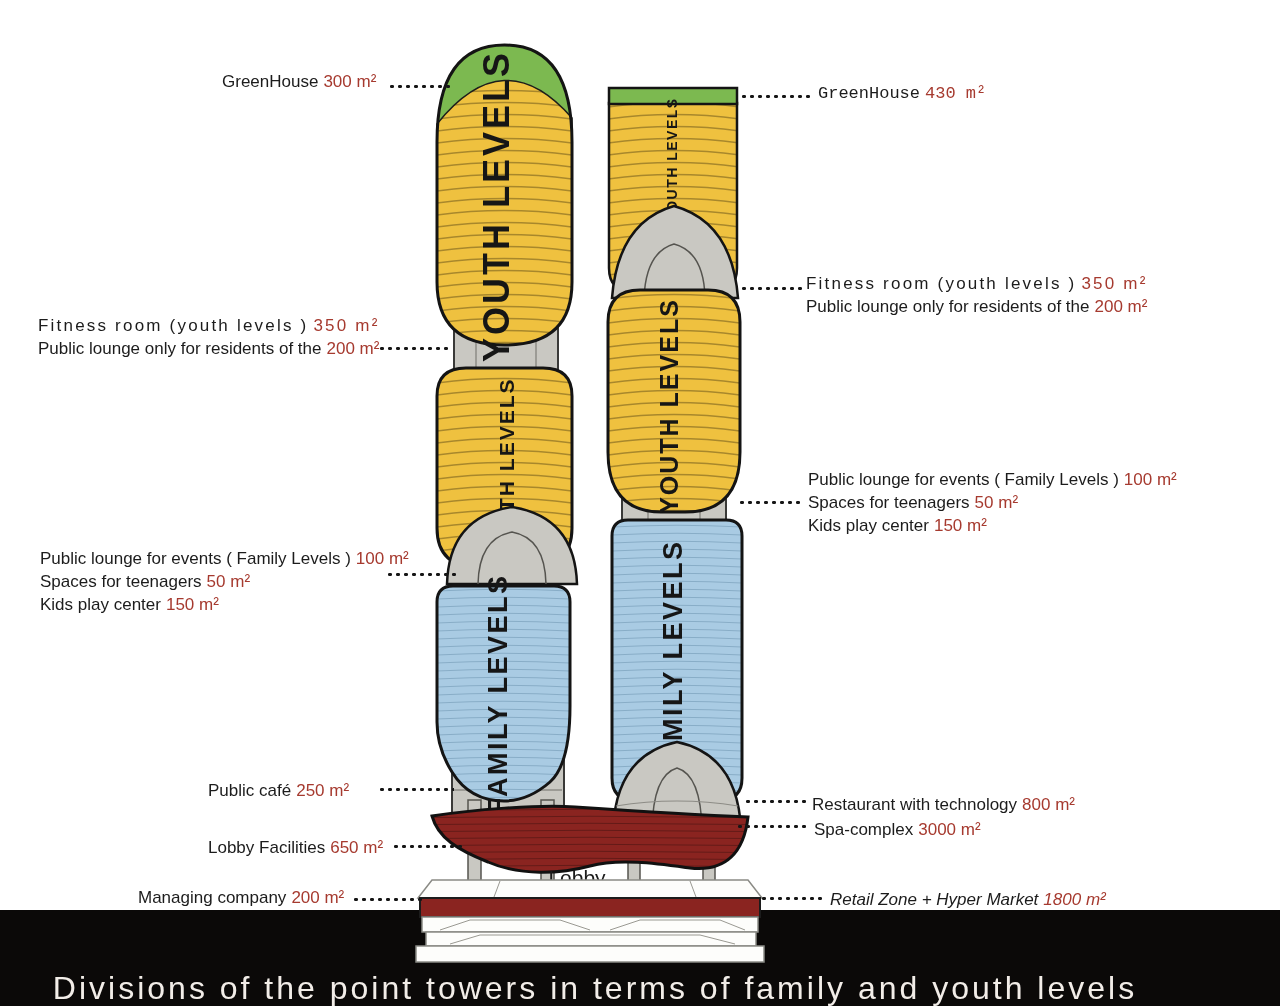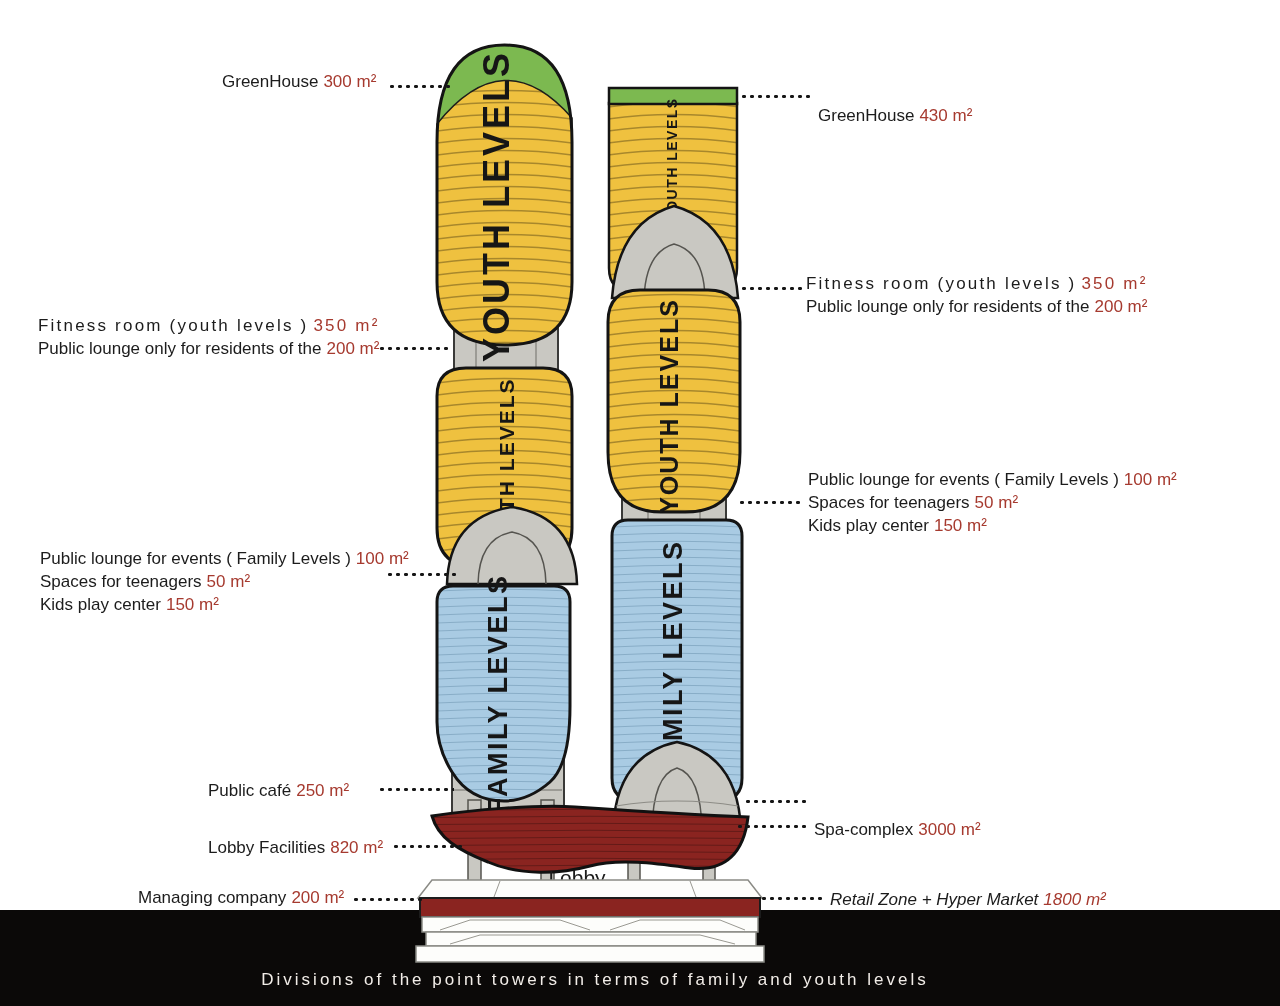--- a/index.html
+++ b/index.html
@@ -27,21 +27,21 @@
   }
   .lab .val{color:var(--label_red,#A63A2F);margin-left:5px;}
   .lab .spaced{letter-spacing:2.2px;}
   .leader{
     position:absolute;height:5px;
     background-image:radial-gradient(circle,#161616 1.7px,transparent 2px);
     background-size:8px 5px;background-repeat:repeat-x;background-position:left center;
   }
   .caption{
     position:absolute;left:0;right:90px;top:970px;text-align:center;
-    color:#f2ede8;font-size:17px;letter-spacing:3px;font-weight:normal;
+    color:#f2ede8;font-size:32px;letter-spacing:3px;font-weight:normal;
   }
 </style>
 </head>
 <body>
 
 <div class="stage">
 
   <div class="black-band"></div>
 
   <svg class="diagram" width="1280" height="1006" viewBox="0 0 1280 1006">
@@ -173,47 +173,50 @@
     <div><span>Kids play center</span><span class="val">150 m²</span></div>
   </div>
   <div class="leader" style="left:386px;top:572px;width:70px"></div>
 
   <div class="lab" style="left:208px;top:779px;">
     <div><span>Public café</span><span class="val">250 m²</span></div>
   </div>
   <div class="leader" style="left:378px;top:787px;width:76px"></div>
 
   <div class="lab" style="left:208px;top:836px;">
-    <div><span>Lobby Facilities</span><span class="val">820 m²</span></div>
+    <div><span>Lobby Facilities</span><span class="val">650 m²</span></div>
   </div>
   <div class="leader" style="left:392px;top:844px;width:70px"></div>
 
   <div class="lab" style="left:138px;top:886px;">
     <div><span>Managing company</span><span class="val">200 m²</span></div>
   </div>
   <div class="leader" style="left:352px;top:897px;width:70px"></div>
 
-  <div class="lab" style="left:818px;top:104px;">
+  <div class="lab" style="left:818px;top:82px;font-family:Liberation Mono, monospace;">
     <div><span>GreenHouse</span><span class="val">430 m²</span></div>
   </div>
   <div class="leader" style="left:740px;top:94px;width:70px"></div>
 
   <div class="lab" style="left:806px;top:272px;">
     <div><span class="spaced">Fitness room (youth levels )</span><span class="val spaced">350 m²</span></div>
     <div><span>Public lounge only for residents of the</span><span class="val">200 m²</span></div>
   </div>
   <div class="leader" style="left:740px;top:286px;width:62px"></div>
 
   <div class="lab" style="left:808px;top:468px;">
     <div><span>Public lounge for events ( Family Levels )</span><span class="val">100 m²</span></div>
     <div><span>Spaces for teenagers</span><span class="val">50 m²</span></div>
     <div><span>Kids play center</span><span class="val">150 m²</span></div>
   </div>
   <div class="leader" style="left:738px;top:500px;width:64px"></div>
 
+  <div class="lab" style="left:812px;top:793px;">
+    <div><span>Restaurant with technology</span><span class="val">800 m²</span></div>
+  </div>
   <div class="leader" style="left:744px;top:799px;width:64px"></div>
 
   <div class="lab" style="left:814px;top:818px;">
     <div><span>Spa-complex</span><span class="val">3000 m²</span></div>
   </div>
   <div class="leader" style="left:736px;top:824px;width:74px"></div>
 
   <div class="lab" style="left:830px;top:888px;font-style:italic;">
     <div><span>Retail Zone + Hyper Market</span><span class="val">1800 m²</span></div>
   </div>

